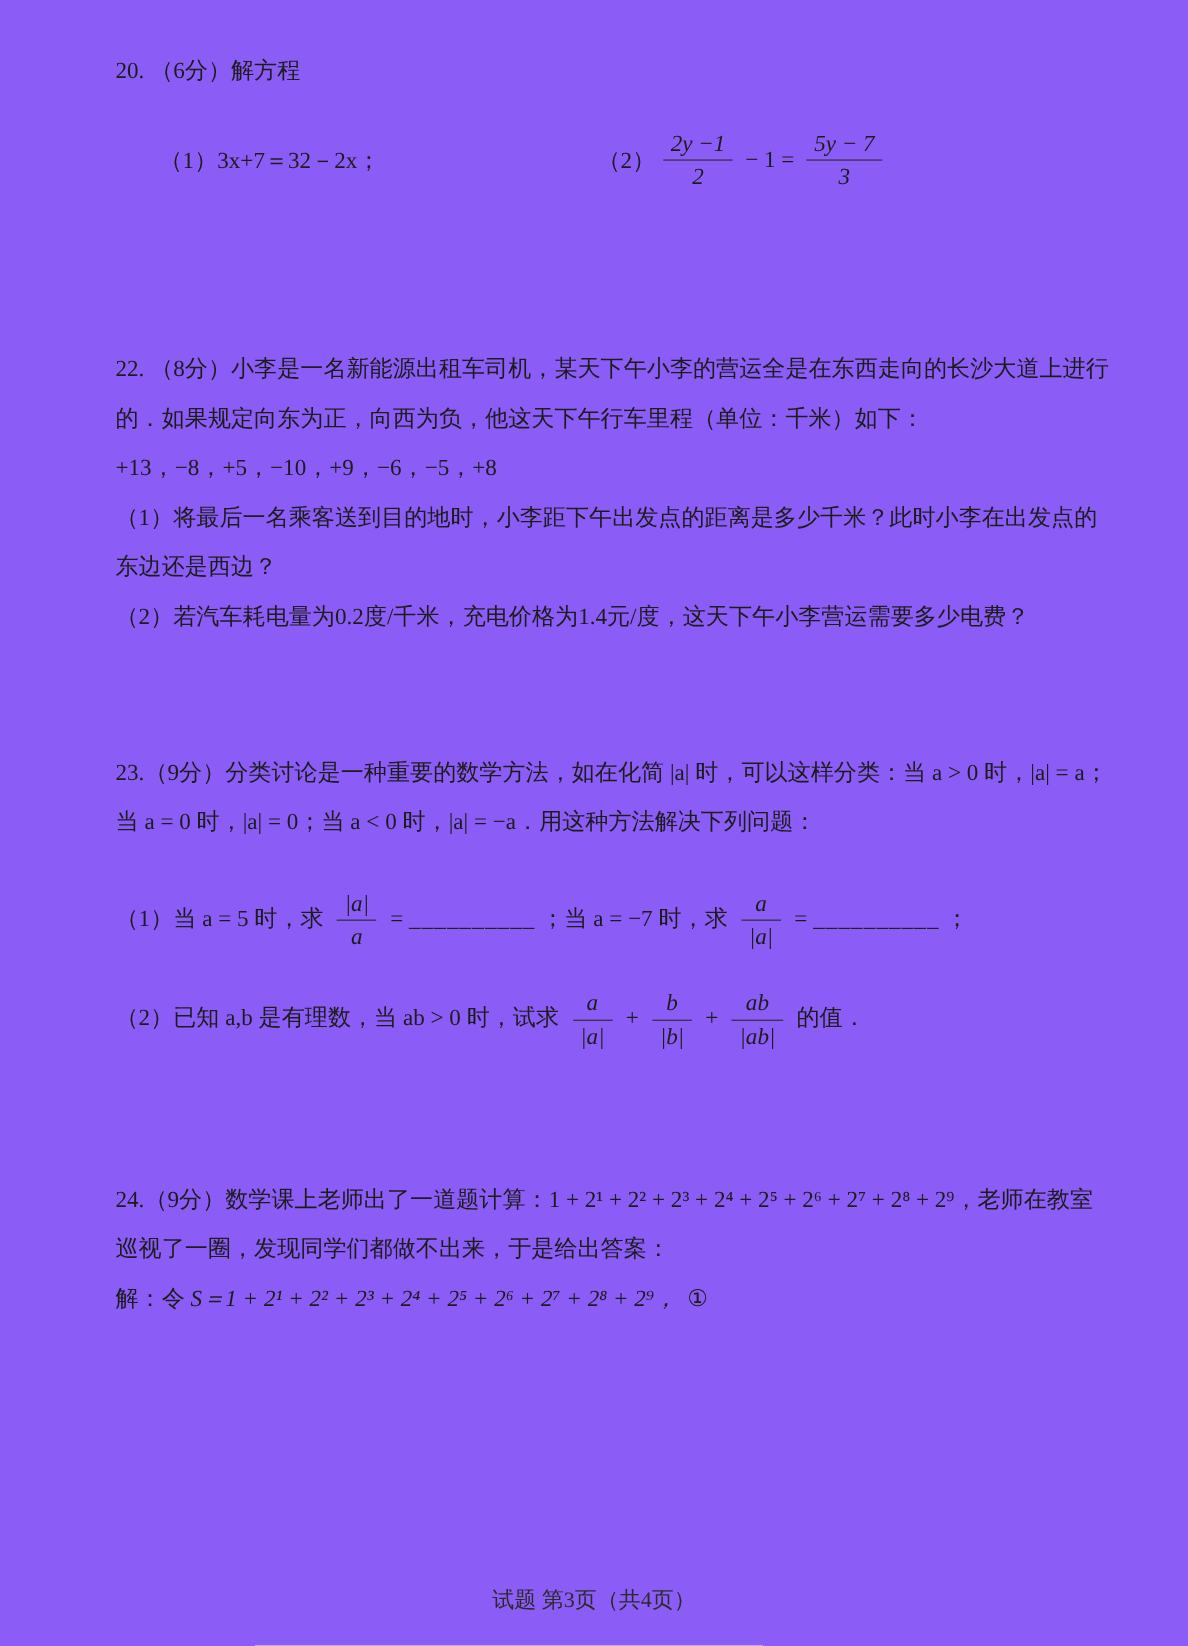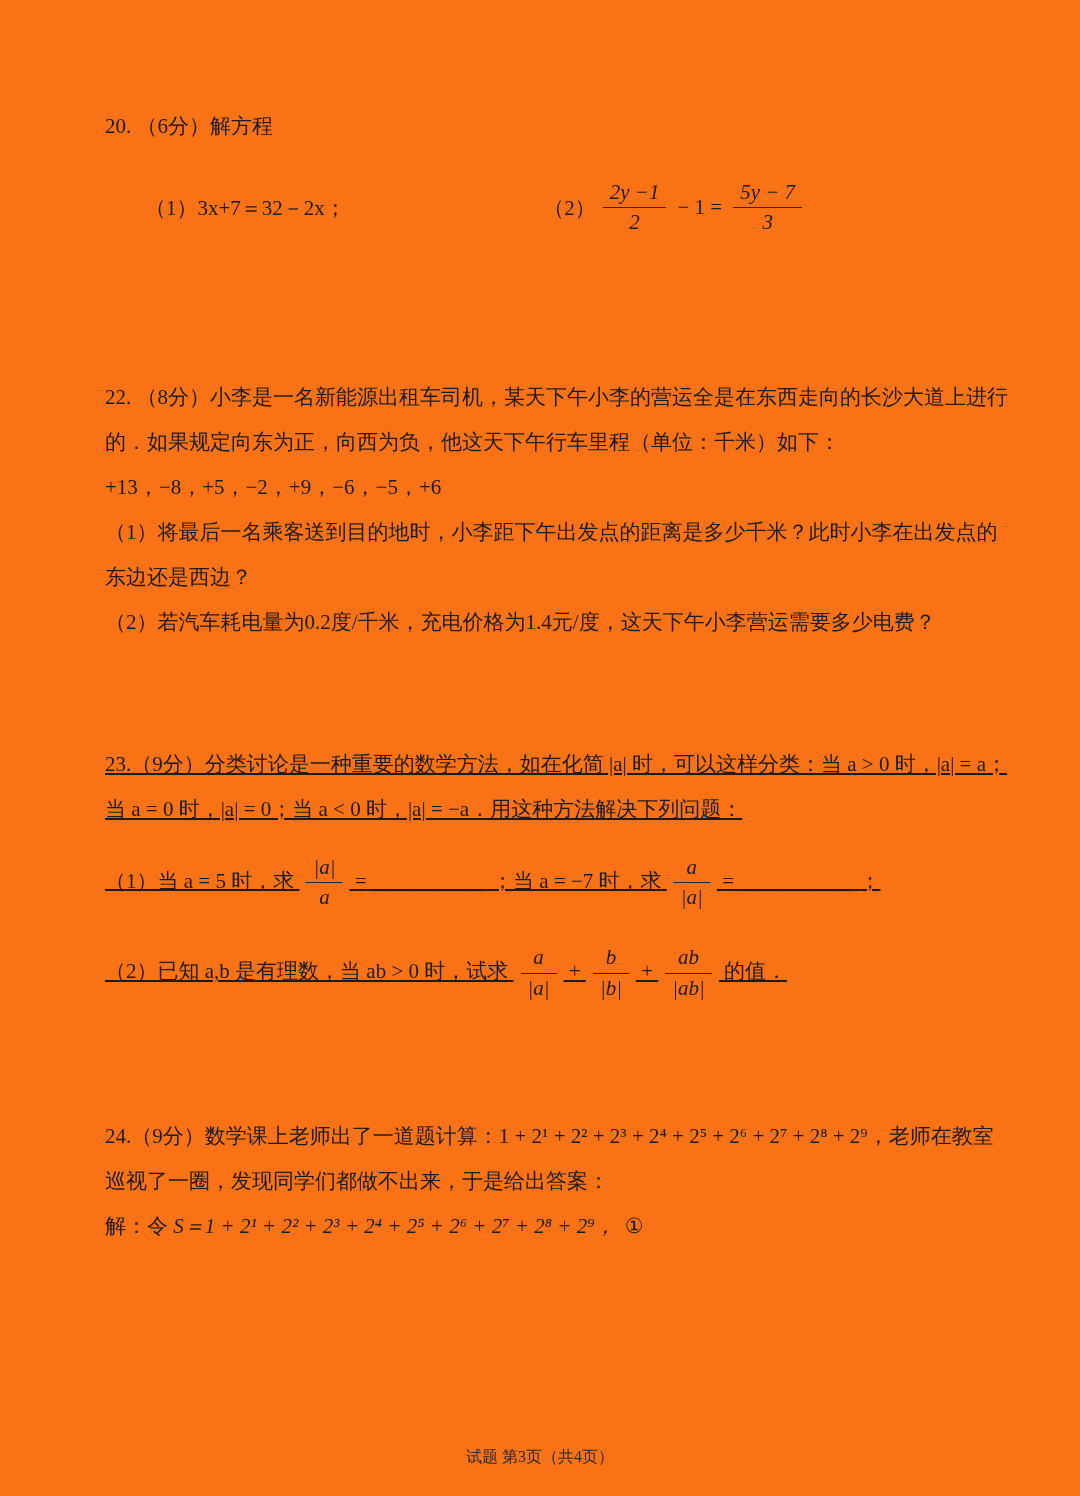--- a/index.html
+++ b/index.html
@@ -1,45 +1,45 @@
 <!DOCTYPE html>
 <html><head>
 <meta charset="utf-8">
 <style>
   * { margin:0; padding:0; box-sizing:border-box; }
   html,body { background:#e9e9e9; }
   .page {
     width:1080px; height:1496px; margin:0 auto; position:relative;
-    background:#f97316; color:#1c1c1c;
+    background:#8b5cf6; color:#1c1c1c;
     font-family:"Liberation Serif","DejaVu Serif",serif;
     font-size:21px;
-    padding:104px 70px 60px 105px;
+    padding:42px 70px 60px 105px;
     overflow:hidden;
   }
   p { line-height:2.15; }
   .math { font-style:italic; }
   .frac {
     display:inline-block; vertical-align:middle; text-align:center;
     margin:0 7px; line-height:1.3; font-style:italic;
   }
   .frac .num { display:block; border-bottom:1.6px solid #2a2a2a; padding:0 7px 1px; }
   .frac .den { display:block; padding:1px 7px 0; }
   .q20-parts { display:flex; align-items:center; margin-top:30px; }
   .q20-part1 { flex:0 0 44%;margin-left:40px; }
   .q20-part2 { display:flex; align-items:center; }
   .q20-part2 > span { white-space:nowrap; }
   .sec-q20 { margin-bottom:138px; }
   .sec-q21 { margin-bottom:92px; }
   .sec-q22 { margin-bottom:96px; }
-  .sec-q23 { margin-bottom:112px;text-decoration:underline; }
+  .sec-q23 { margin-bottom:112px; }
   .inline-gap { margin:0 4px; }
   .blank { letter-spacing:1px; }
   .footer {
     position:absolute; left:0; bottom:28px; width:100%;
-    text-align:center; font-size:16px; color:#2a2a2a;
+    text-align:center; font-size:20px; color:#2a2a2a;
   }
 </style>
 </head>
 <body>
 
 <div class="page">
 
   <section class="sec-q20">
     <p>20. （6分）解方程</p>
     <div class="q20-parts">
@@ -55,28 +55,28 @@
           <span class="num">5y − 7</span>
           <span class="den">3</span>
         </span>
       </span>
     </div>
   </section>
 
 
   <section class="sec-q22">
     <p>22. （8分）小李是一名新能源出租车司机，某天下午小李的营运全是在东西走向的长沙大道上进行的．如果规定向东为正，向西为负，他这天下午行车里程（单位：千米）如下：</p>
-    <p>+13，−8，+5，−2，+9，−6，−5，+6</p>
+    <p>+13，−8，+5，−10，+9，−6，−5，+8</p>
     <p>（1）将最后一名乘客送到目的地时，小李距下午出发点的距离是多少千米？此时小李在出发点的东边还是西边？</p>
     <p>（2）若汽车耗电量为0.2度/千米，充电价格为1.4元/度，这天下午小李营运需要多少电费？</p>
   </section>
 
   <section class="sec-q23">
     <p>23.（9分）分类讨论是一种重要的数学方法，如在化简 |a| 时，可以这样分类：当 a &gt; 0 时，|a| = a；当 a = 0 时，|a| = 0；当 a &lt; 0 时，|a| = −a．用这种方法解决下列问题：</p>
-    <p style="margin-top:22px;">
+    <p style="margin-top:38px;">
       <span>（1）当 a = 5 时，求</span>
       <span class="frac">
         <span class="num">|a|</span>
         <span class="den">a</span>
       </span>
       <span>=</span>
       <span class="blank">__________</span>
       <span>；当 a = −7 时，求</span>
       <span class="frac">
         <span class="num">a</span>

